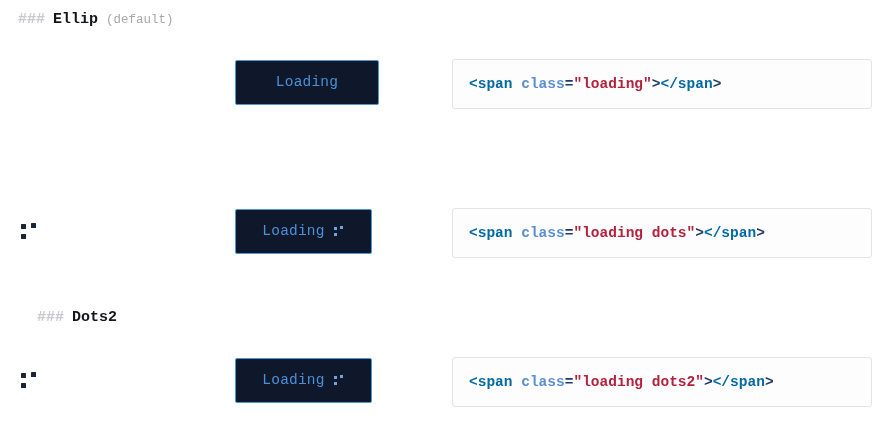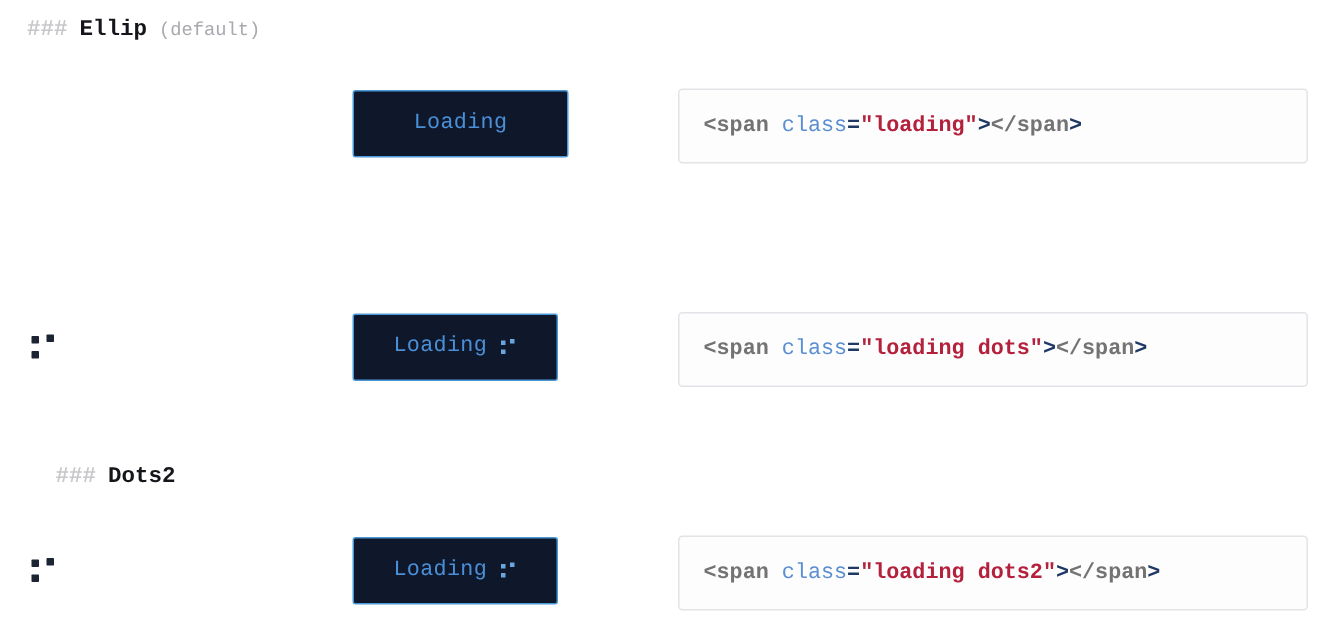--- a/index.html
+++ b/index.html
@@ -141,22 +141,22 @@
     align-items: center;
     padding: 0 16px;
     overflow: hidden;
   }
   .code-line {
     font-family: "Liberation Mono", "DejaVu Sans Mono", monospace;
     font-size: 14.5px;
     line-height: 1;
     white-space: nowrap;
   }
-  .tok-tag   { color: #737373; font-weight: bold; }
-  .tok-attr  { color: #5b8fd1; font-weight: normal; }
+  .tok-tag   { color: #0369a1; font-weight: bold; }
+  .tok-attr  { color: #5b8fd1; font-weight: bold; }
   .tok-punct { color: #1f3864; font-weight: bold; }
   .tok-str   { color: #b4213c; font-weight: bold; }
 </style>
 </head>
 <body>
 
 <div class="page">
 
   <div class="section-heading" style="top:10px;">
     <span class="hash-marks">###</span><span class="heading-text">Ellip</span><span class="heading-note">(default)</span>

